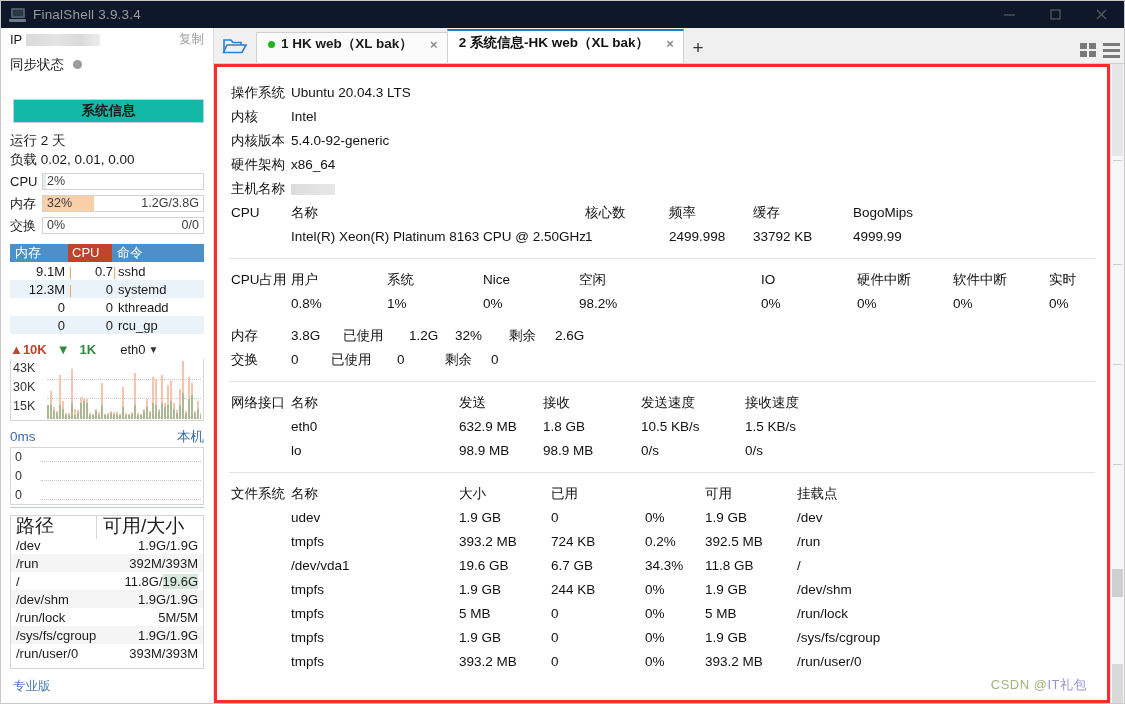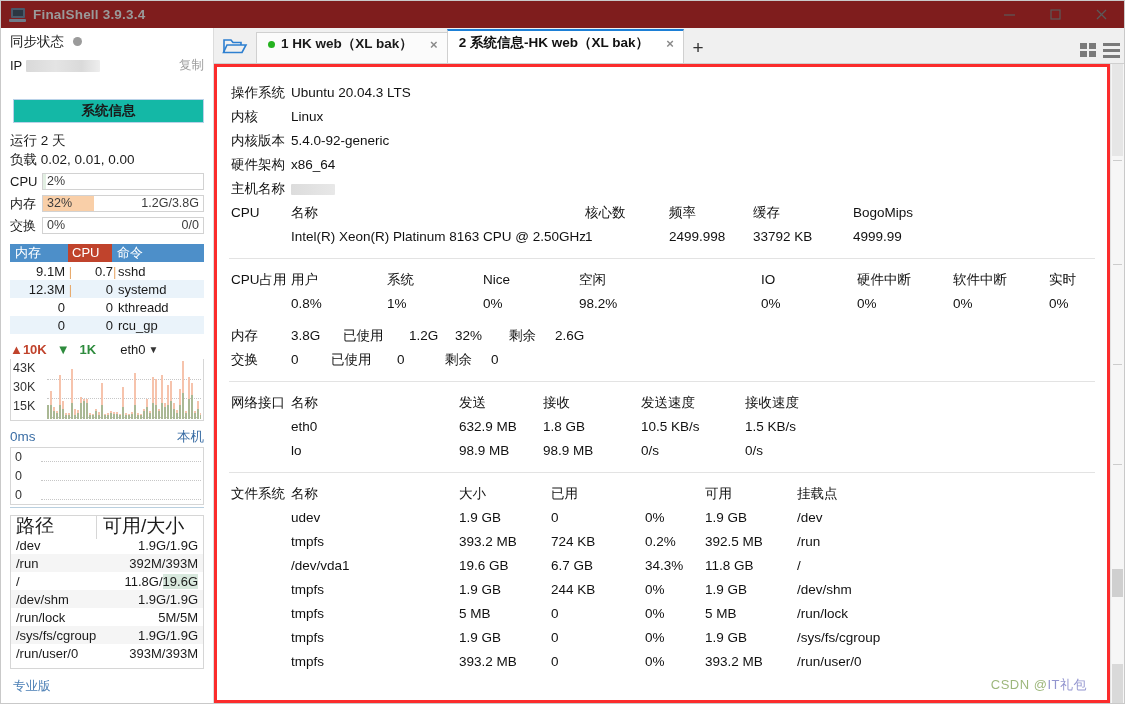--- a/index.html
+++ b/index.html
@@ -15,24 +15,23 @@
     position:absolute;inset:0;
     border:1px solid #c9c9c9;
     box-sizing:border-box;
     background:#fff;
     display:flex;flex-direction:column;
   }
 
   
   .titlebar{
     height:27px;flex:0 0 27px;
-    background:#7f1d1d;
+    background:#0f172a;
     display:flex;align-items:center;
     position:relative;
-    font-weight:bold;
   }
   .app-icon{
     margin-left:8px;width:17px;height:14px;position:relative;flex:0 0 auto;
   }
   .app-icon .scr{position:absolute;left:2px;top:0;width:14px;height:10px;background:#4a5a6a;border-radius:1px;}
   .app-icon .scr:after{content:"";position:absolute;left:2px;top:2px;width:10px;height:6px;background:#2b3742;}
   .app-icon .base{position:absolute;left:0;bottom:0;width:17px;height:3px;background:#6d7b88;border-radius:1px;}
   .app-title{margin-left:7px;color:#9a9a9a;font-size:13.5px;letter-spacing:.2px;}
   .wincontrols{position:absolute;right:0;top:0;height:27px;display:flex;}
   .wc{width:46px;height:27px;display:flex;align-items:center;justify-content:center;color:#5a5a5a;}
@@ -253,31 +252,31 @@
             <line x1="11" y1="2" x2="2" y2="11" stroke="#5a5a5a" stroke-width="1.2"></line>
           </svg>
       </div>
     </div>
   </div>
 
   <div class="body">
 
     <div class="sidebar">
 
-      <div class="sb-row sync-row">
-        <span class="sync-label">同步状态</span>
-        <span class="sync-dot"></span>
-      </div>
-
       <div class="sb-row ip-row">
         <span class="ip-left">
           <span class="ip-tag">IP</span>
           <span class="ip-mask"></span>
         </span>
         <span class="copy-link">复制</span>
+      </div>
+
+      <div class="sb-row sync-row">
+        <span class="sync-label">同步状态</span>
+        <span class="sync-dot"></span>
       </div>
 
       <div class="sysinfo-btn">系统信息</div>
 
       <div class="uptime">运行 2 天</div>
       <div class="load">负载 0.02, 0.01, 0.00</div>
 
       <div class="meters">
           <div class="meter">
             <div class="meter-name">CPU</div>
@@ -569,21 +568,21 @@
         <div class="redbox">
           <div class="sysinfo">
 
             <div id="basics">
                 <div class="row">
                   <div class="lbl">操作系统</div>
                   <div class="val">Ubuntu 20.04.3 LTS</div>
                 </div>
                 <div class="row">
                   <div class="lbl">内核</div>
-                  <div class="val">Linux</div>
+                  <div class="val">Intel</div>
                 </div>
                 <div class="row">
                   <div class="lbl">内核版本</div>
                   <div class="val">5.4.0-92-generic</div>
                 </div>
                 <div class="row">
                   <div class="lbl">硬件架构</div>
                   <div class="val">x86_64</div>
                 </div>
                 <div class="row">

